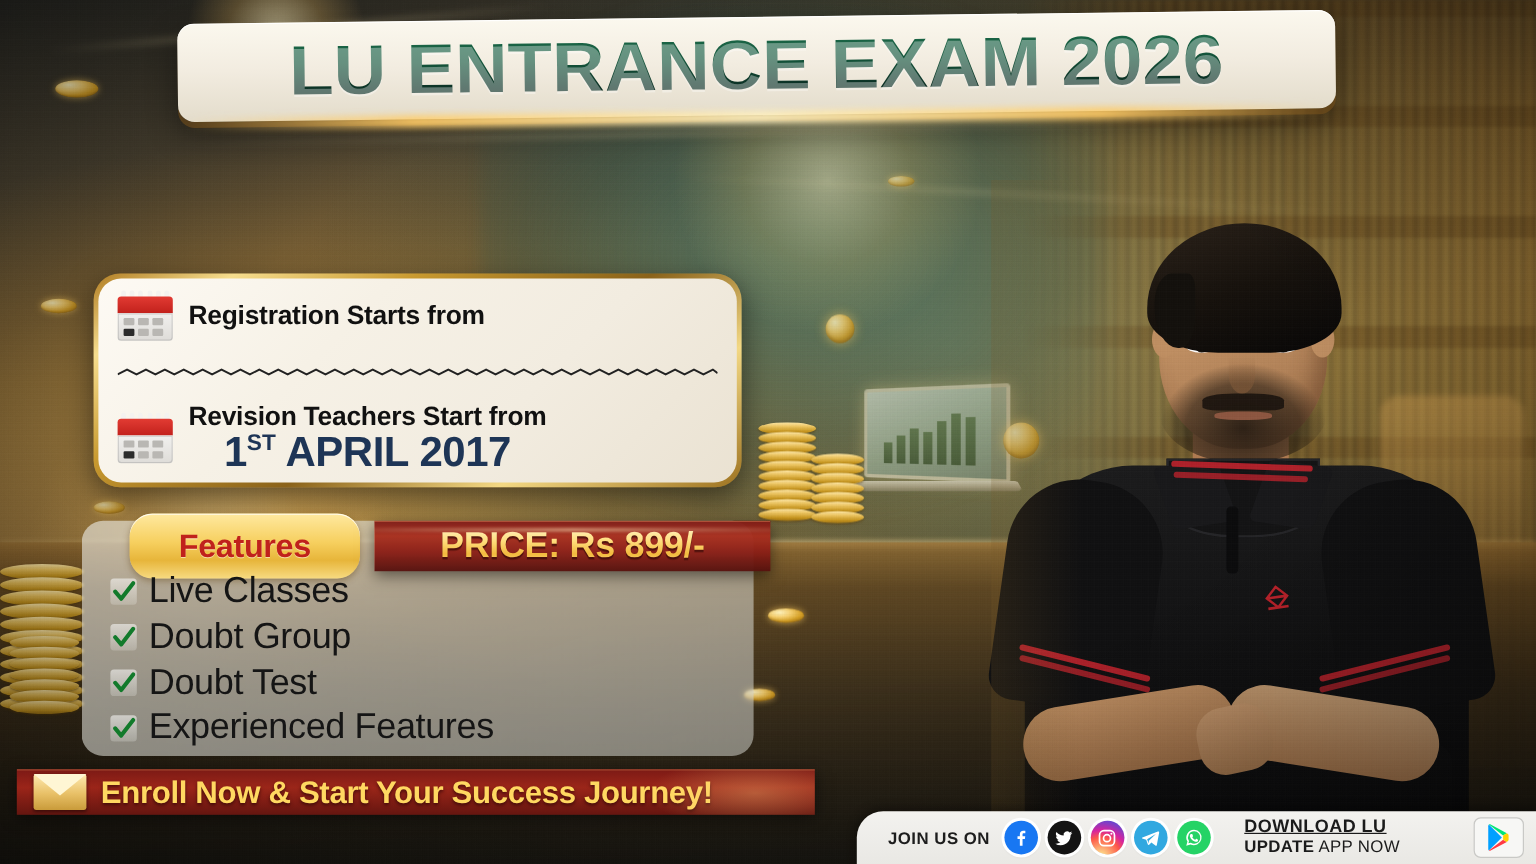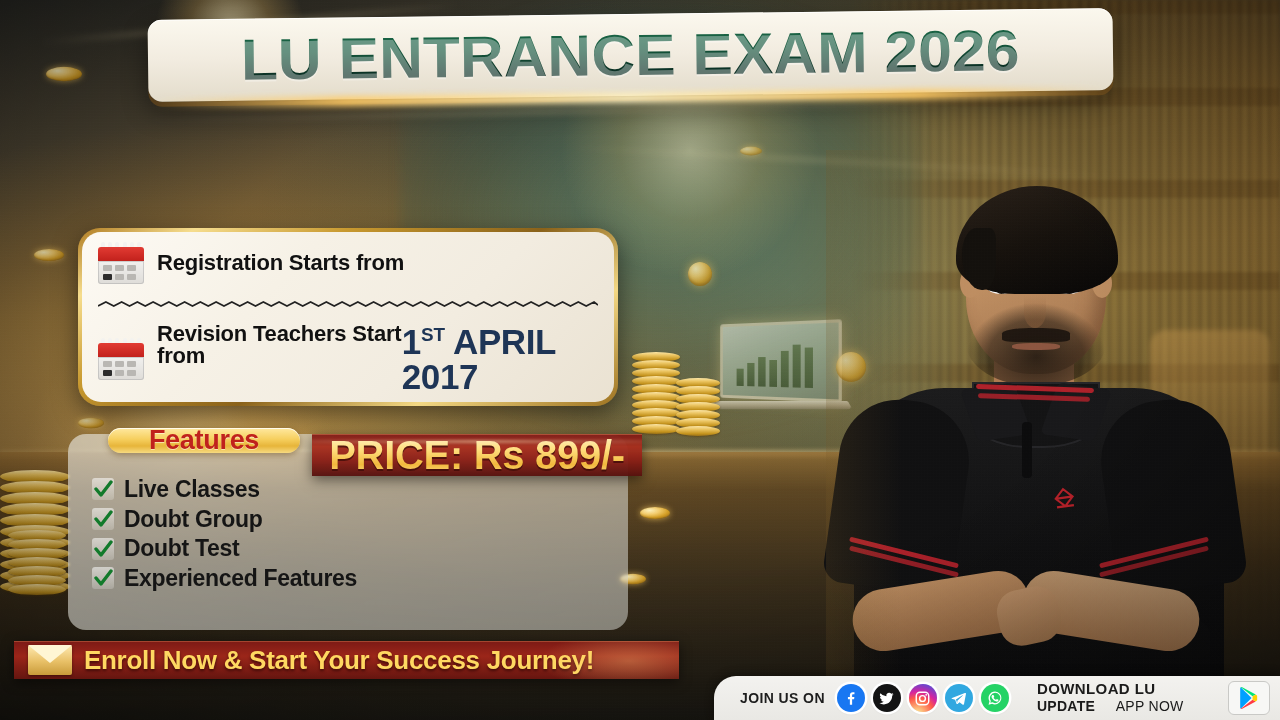--- a/index.html
+++ b/index.html
@@ -191,71 +191,71 @@
   .cal-icon .rings{position:absolute; left:3px; top:0; width:40px; height:9px; display:flex; justify-content:space-between;}
   .cal-icon .rings i{display:block; width:4px; height:9px; background:#f4f2ef; border-radius:2px;}
   .cal-icon .body{
     position:absolute; left:0; top:19px; width:46px; height:23px;
     background:linear-gradient(180deg,#f1f0ee,#dedcd8); border-radius:0 0 3px 3px;
     box-shadow:inset 0 0 0 1px rgba(170,170,170,.5);
   }
   .cal-icon .body .grid{position:absolute; left:5px; top:4px; display:grid; grid-template-columns:repeat(3,9px); grid-template-rows:repeat(2,6px); gap:3px;}
   .cal-icon .body .grid i{display:block; background:#b9b7b3; border-radius:1px;}
   .cal-icon .body .grid i.dark{background:#2c2c2c;}
-  .date-texts{display:flex; flex-direction:row; line-height:1;}
+  .date-texts{display:flex; flex-direction:column; line-height:1;align-items:center;}
   .date-label{font-size:22px; font-weight:800; color:#111; letter-spacing:-.2px;}
   .date-value{font-size:35px; font-weight:900; letter-spacing:-.4px; margin-top:1px;}
   .date-value sup{font-size:.54em; font-weight:900; vertical-align:super; letter-spacing:0;}
   .date-value.red{color:#ae2229;}
   .date-value.navy{color:#1e3556;}
   .zigzag{width:100%; height:9px; margin:1px 0 0 0; display:block;}
 
   
   .features-panel{
     position:absolute; left:68px; top:434px; width:560px; height:196px;
     border-radius:18px;
     background:linear-gradient(160deg, rgba(236,235,228,.62) 0%, rgba(222,222,214,.58) 45%, rgba(208,209,202,.55) 100%);
     backdrop-filter:blur(1px);
   }
   .features-badge{
-    position:absolute; left:40px; top:-6px; width:192px; height:25px;
+    position:absolute; left:40px; top:-6px; width:192px; height:54px;
     border-radius:19px;
     background:linear-gradient(180deg,#ffe9a0 0%,#f6cf5e 45%,#e7b53a 72%,#f7da80 100%);
     box-shadow:0 2px 6px rgba(90,60,10,.45), inset 0 1px 0 rgba(255,255,255,.8);
     display:flex; align-items:center; justify-content:center;
   }
   .features-badge span{
     font-size:27px; font-weight:900; letter-spacing:-.3px;
     color:#c0221c; text-shadow:0 1px 0 rgba(255,255,255,.5);
   }
   .feature-list{position:absolute; left:24px; top:42px; display:flex; flex-direction:column; gap:3px;}
   .feature-item{display:flex; align-items:center; gap:10px;}
   .check{
     width:22px; height:22px; flex:0 0 22px; position:relative;
     background:linear-gradient(180deg,rgba(255,255,255,.55),rgba(235,235,230,.25));
     border-radius:3px;
   }
   .check svg{position:absolute; left:1px; top:1px;}
-  .feature-text{font-size:23px; font-weight:700; color:#151515; letter-spacing:-.3px; line-height:1.16;}
+  .feature-text{font-size:30px; font-weight:400; color:#151515; letter-spacing:-.3px; line-height:1.16;}
 
   
   .price-banner{
     position:absolute; left:312px; top:434px; width:330px; height:42px;
     background:linear-gradient(180deg, rgba(126,26,22,.96) 0%, rgba(168,46,30,.96) 30%, rgba(138,30,22,.96) 62%, rgba(86,18,14,.97) 100%);
     box-shadow:0 4px 12px rgba(0,0,0,.5), inset 0 1px 0 rgba(255,170,110,.35);
     display:flex; align-items:center; justify-content:center;
     overflow:hidden;
   }
   .price-banner::after{
     content:""; position:absolute; left:-10%; top:14%; width:120%; height:3px;
     background:linear-gradient(90deg, rgba(255,200,140,0), rgba(255,225,180,.55) 50%, rgba(255,200,140,0));
     filter:blur(1.5px);
   }
   .price-text{
-    position:relative; font-size:40px; font-weight:900; white-space:nowrap; letter-spacing:-.3px;
+    position:relative; font-size:30px; font-weight:900; white-space:nowrap; letter-spacing:-.3px;
     background:linear-gradient(180deg,#fff5c8 0%,#ffdd7c 38%,#f2b93d 70%,#ffe699 100%);
     -webkit-background-clip:text; background-clip:text; color:transparent;
     filter:drop-shadow(0 2px 0 rgba(60,12,8,.75));
   }
 
   
   .enroll-bar{
     position:absolute; left:14px; top:641px; width:665px; height:38px;
     background:linear-gradient(180deg, rgba(128,26,22,.96) 0%, rgba(160,38,26,.96) 40%, rgba(104,22,16,.97) 100%);
     box-shadow:0 3px 12px rgba(0,0,0,.5), inset 0 1px 0 rgba(255,170,110,.30);
@@ -293,24 +293,24 @@
   .join-label{font-size:14px; font-weight:800; color:#1d1d1d; letter-spacing:.4px; white-space:nowrap;}
   .social-row{display:flex; align-items:center; gap:8px;}
   .soc{width:28px; height:28px; border-radius:50%; position:relative; display:flex; align-items:center; justify-content:center;
        box-shadow:0 0 0 2.5px #fff, 0 1px 3px rgba(0,0,0,.3);}
   .soc.fb{background:#1877f2;}
   .soc.tw{background:#141414;}
   .soc.ig{background:radial-gradient(circle at 30% 108%, #fdf497 0%, #fd5949 45%, #d6249f 62%, #285AEB 100%);}
   .soc.tg{background:#31a8e0;}
   .soc.wa{background:#25d366;}
   .dl-text{margin-left:16px; line-height:1.06; text-align:left;}
-  .dl-line1{font-size:15px; font-weight:800; color:#1b1b1b; letter-spacing:.4px; white-space:nowrap;}
+  .dl-line1{font-size:15px; font-weight:800; color:#1b1b1b; letter-spacing:.4px; white-space:nowrap;text-decoration:underline;}
   .dl-line2{font-size:14px; color:#1b1b1b; letter-spacing:.3px; white-space:nowrap;}
   .dl-line2 b{font-weight:800;}
-  .dl-line2 span{font-weight:500;margin-left:17px;}
+  .dl-line2 span{font-weight:500;}
   .gplay{
     margin-left:8px; width:42px; height:34px; border-radius:6px;
     background:#f7f7f5; border:1px solid #c9c9c6;
     display:flex; align-items:center; justify-content:center; flex:0 0 42px;
   }
 
   
   .person{position:absolute; left:826px; top:150px; width:420px; height:570px;}
   .p-neck{position:absolute; left:168px; top:186px; width:80px; height:80px; background:#b07b51; border-radius:12px;}
   .p-head{

